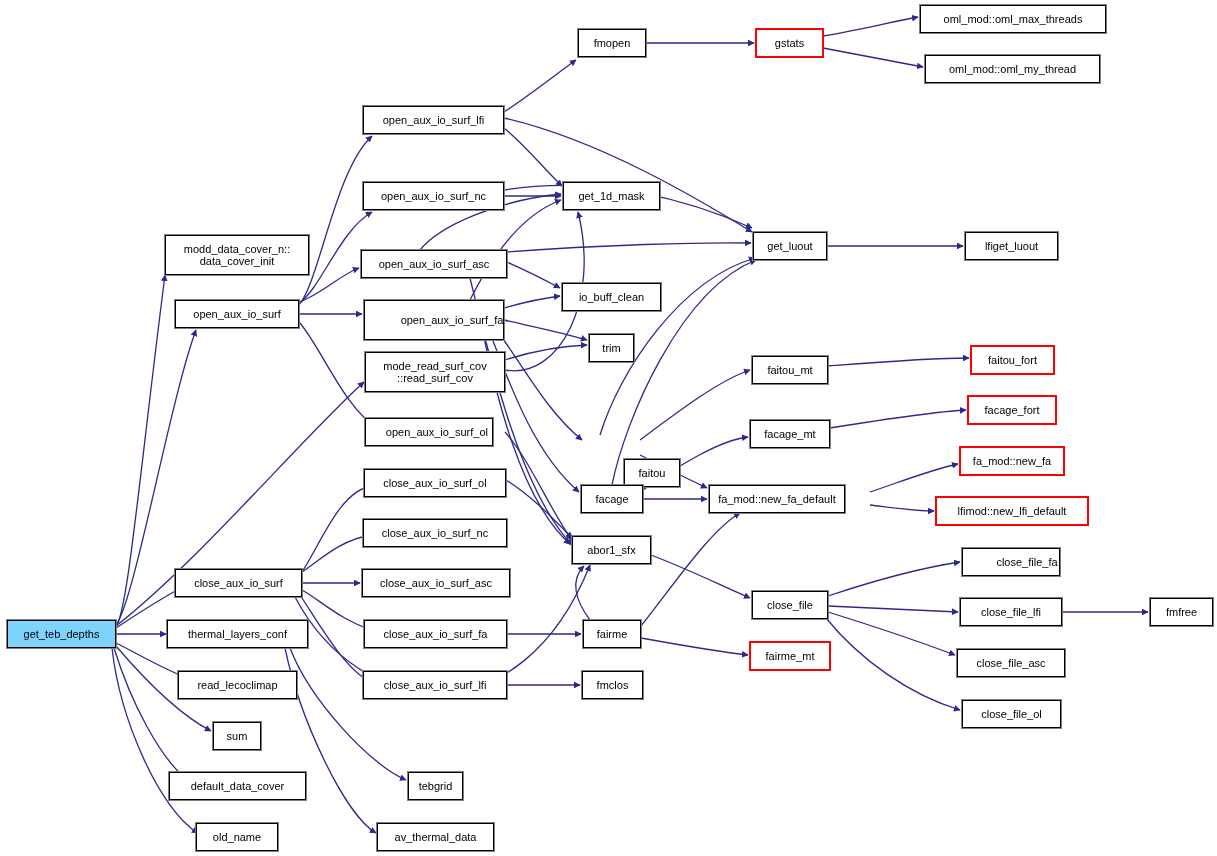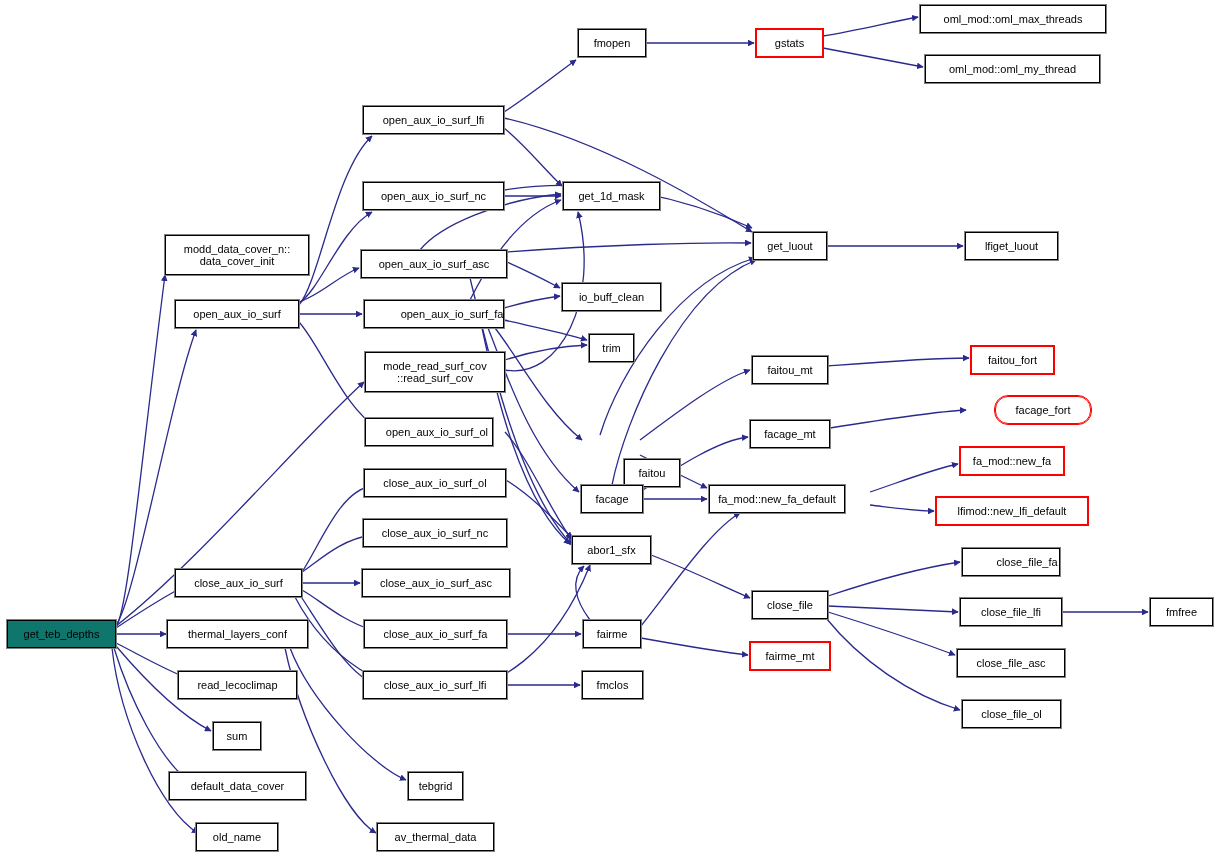--- a/index.html
+++ b/index.html
@@ -22,21 +22,21 @@
     align-items:center;
     justify-content:center;
     text-align:center;
     font-size:11px;
     color:#000000;
     line-height:1.12;
     white-space:pre-line;
     letter-spacing:0px;
   }
   .node.red{border:1px solid #ff0000;outline:1px solid #ff0000;}
-  .node.current{background:#0f766e;border:1px solid #000;outline:1px solid #808080;}
+  .node.current{background:#7dd3fc;border:1px solid #000;outline:1px solid #808080;}
   .node .lbl{display:block;padding:0 4px;}
 </style>
 </head>
 <body>
 
 <div id="canvas">
   <svg id="edges" xmlns="http://www.w3.org/2000/svg">
     <defs>
       <marker id="arrow" viewBox="0 0 10 10" refX="9" refY="5" markerWidth="5.2" markerHeight="5.2" orient="auto-start-reverse">
         <path d="M 0 0 L 10 5 L 0 10 z" fill="#2a2a8c"></path>
@@ -118,21 +118,21 @@
       <div class="node" style="left: 175px; top: 300px; width: 124px; height: 28px;"><span class="lbl">open_aux_io_surf</span></div>
       <div class="node" style="left: 175px; top: 569px; width: 127px; height: 28px;"><span class="lbl">close_aux_io_surf</span></div>
       <div class="node" style="left: 167px; top: 620px; width: 141px; height: 28px;"><span class="lbl">thermal_layers_conf</span></div>
       <div class="node" style="left: 178px; top: 671px; width: 119px; height: 28px;"><span class="lbl">read_lecoclimap</span></div>
       <div class="node" style="left: 213px; top: 722px; width: 48px; height: 28px;"><span class="lbl">sum</span></div>
       <div class="node" style="left: 169px; top: 772px; width: 137px; height: 28px;"><span class="lbl">default_data_cover</span></div>
       <div class="node" style="left: 196px; top: 823px; width: 82px; height: 28px;"><span class="lbl">old_name</span></div>
       <div class="node" style="left: 363px; top: 106px; width: 141px; height: 28px;"><span class="lbl">open_aux_io_surf_lfi</span></div>
       <div class="node" style="left: 363px; top: 182px; width: 141px; height: 28px;"><span class="lbl">open_aux_io_surf_nc</span></div>
       <div class="node" style="left: 361px; top: 250px; width: 146px; height: 28px;"><span class="lbl">open_aux_io_surf_asc</span></div>
-      <div class="node" style="left: 364px; top: 300px; width: 140px; height: 28px; padding-left: 36px;"><span class="lbl">open_aux_io_surf_fa</span></div>
+      <div class="node" style="left: 364px; top: 300px; width: 140px; height: 40px; padding-left: 36px;"><span class="lbl">open_aux_io_surf_fa</span></div>
       <div class="node" style="left: 365px; top: 352px; width: 140px; height: 40px;"><span class="lbl">mode_read_surf_cov
 ::read_surf_cov</span></div>
       <div class="node" style="left: 365px; top: 418px; width: 128px; height: 28px; justify-content: flex-end;"><span class="lbl">open_aux_io_surf_ol</span></div>
       <div class="node" style="left: 364px; top: 469px; width: 142px; height: 28px;"><span class="lbl">close_aux_io_surf_ol</span></div>
       <div class="node" style="left: 363px; top: 519px; width: 144px; height: 28px;"><span class="lbl">close_aux_io_surf_nc</span></div>
       <div class="node" style="left: 362px; top: 569px; width: 148px; height: 28px;"><span class="lbl">close_aux_io_surf_asc</span></div>
       <div class="node" style="left: 364px; top: 620px; width: 143px; height: 28px;"><span class="lbl">close_aux_io_surf_fa</span></div>
       <div class="node" style="left: 363px; top: 671px; width: 144px; height: 28px;"><span class="lbl">close_aux_io_surf_lfi</span></div>
       <div class="node" style="left: 408px; top: 772px; width: 55px; height: 28px;"><span class="lbl">tebgrid</span></div>
       <div class="node" style="left: 377px; top: 823px; width: 117px; height: 28px;"><span class="lbl">av_thermal_data</span></div>
@@ -149,21 +149,21 @@
       <div class="node" style="left: 752px; top: 356px; width: 76px; height: 28px;"><span class="lbl">faitou_mt</span></div>
       <div class="node" style="left: 750px; top: 420px; width: 80px; height: 28px;"><span class="lbl">facage_mt</span></div>
       <div class="node" style="left: 709px; top: 485px; width: 136px; height: 28px;"><span class="lbl">fa_mod::new_fa_default</span></div>
       <div class="node" style="left: 752px; top: 591px; width: 76px; height: 28px;"><span class="lbl">close_file</span></div>
       <div class="node red" style="left: 756px; top: 29px; width: 67px; height: 28px;"><span class="lbl">gstats</span></div>
       <div class="node red" style="left: 750px; top: 642px; width: 80px; height: 28px;"><span class="lbl">fairme_mt</span></div>
       <div class="node" style="left: 920px; top: 5px; width: 186px; height: 28px;"><span class="lbl">oml_mod::oml_max_threads</span></div>
       <div class="node" style="left: 925px; top: 55px; width: 175px; height: 28px;"><span class="lbl">oml_mod::oml_my_thread</span></div>
       <div class="node" style="left: 965px; top: 232px; width: 93px; height: 28px;"><span class="lbl">lfiget_luout</span></div>
       <div class="node red" style="left: 971px; top: 346px; width: 83px; height: 28px;"><span class="lbl">faitou_fort</span></div>
-      <div class="node red" style="left: 995px; top: 396px; width: 96px; height: 28px; border-radius: 13px;"><span class="lbl">facage_fort</span></div>
+      <div class="node red" style="left: 968px; top: 396px; width: 88px; height: 28px;"><span class="lbl">facage_fort</span></div>
       <div class="node red" style="left: 960px; top: 447px; width: 104px; height: 28px;"><span class="lbl">fa_mod::new_fa</span></div>
       <div class="node red" style="left: 936px; top: 497px; width: 152px; height: 28px;"><span class="lbl">lfimod::new_lfi_default</span></div>
       <div class="node" style="left: 962px; top: 548px; width: 98px; height: 28px; padding-left: 32px;"><span class="lbl">close_file_fa</span></div>
       <div class="node" style="left: 960px; top: 598px; width: 102px; height: 28px;"><span class="lbl">close_file_lfi</span></div>
       <div class="node" style="left: 957px; top: 649px; width: 108px; height: 28px;"><span class="lbl">close_file_asc</span></div>
       <div class="node" style="left: 962px; top: 700px; width: 99px; height: 28px;"><span class="lbl">close_file_ol</span></div>
       <div class="node" style="left: 1150px; top: 598px; width: 63px; height: 28px;"><span class="lbl">fmfree</span></div>
     </div>
 </div>
 

